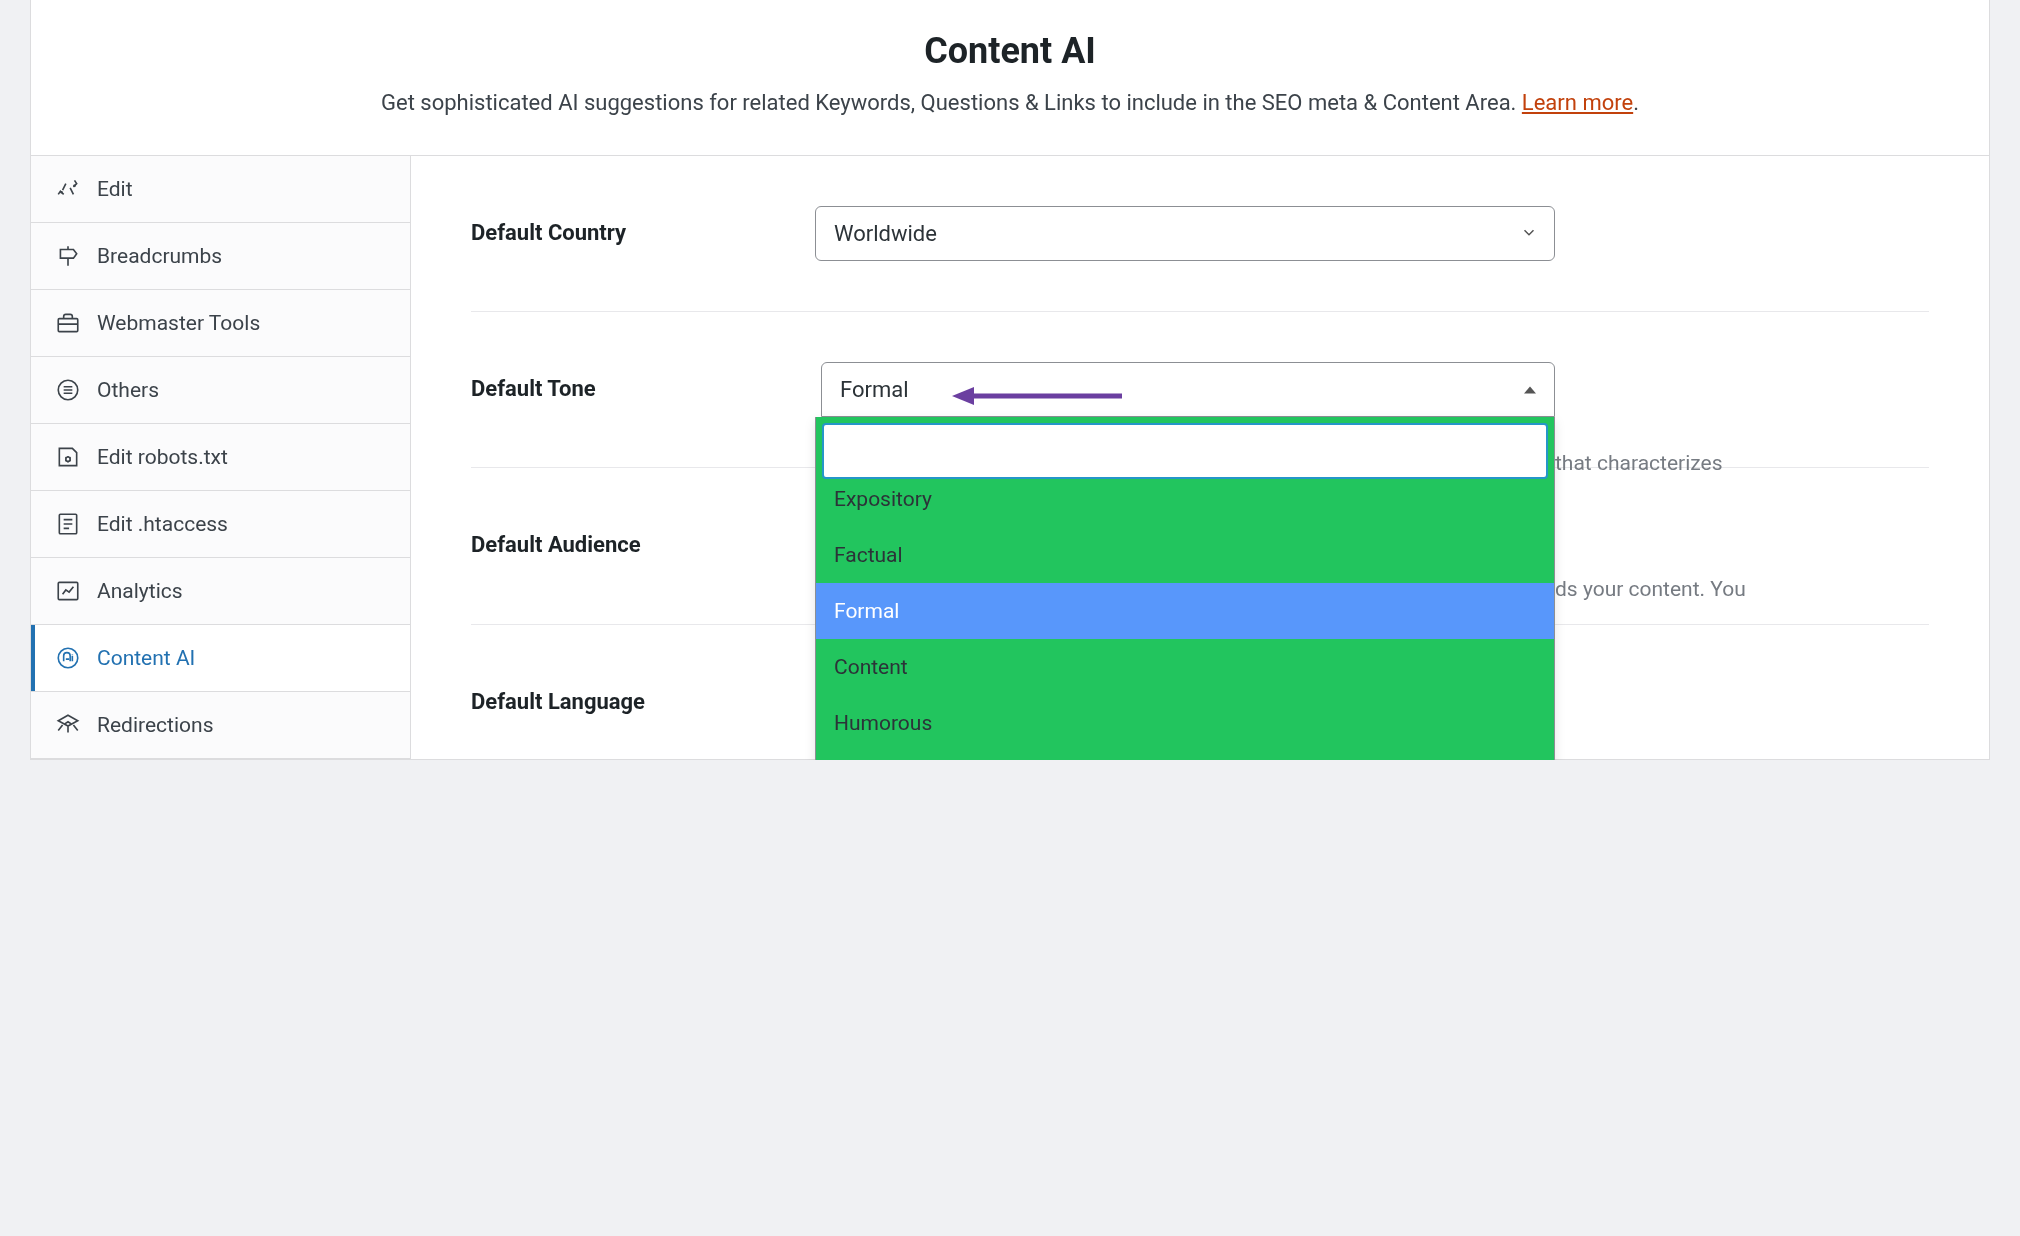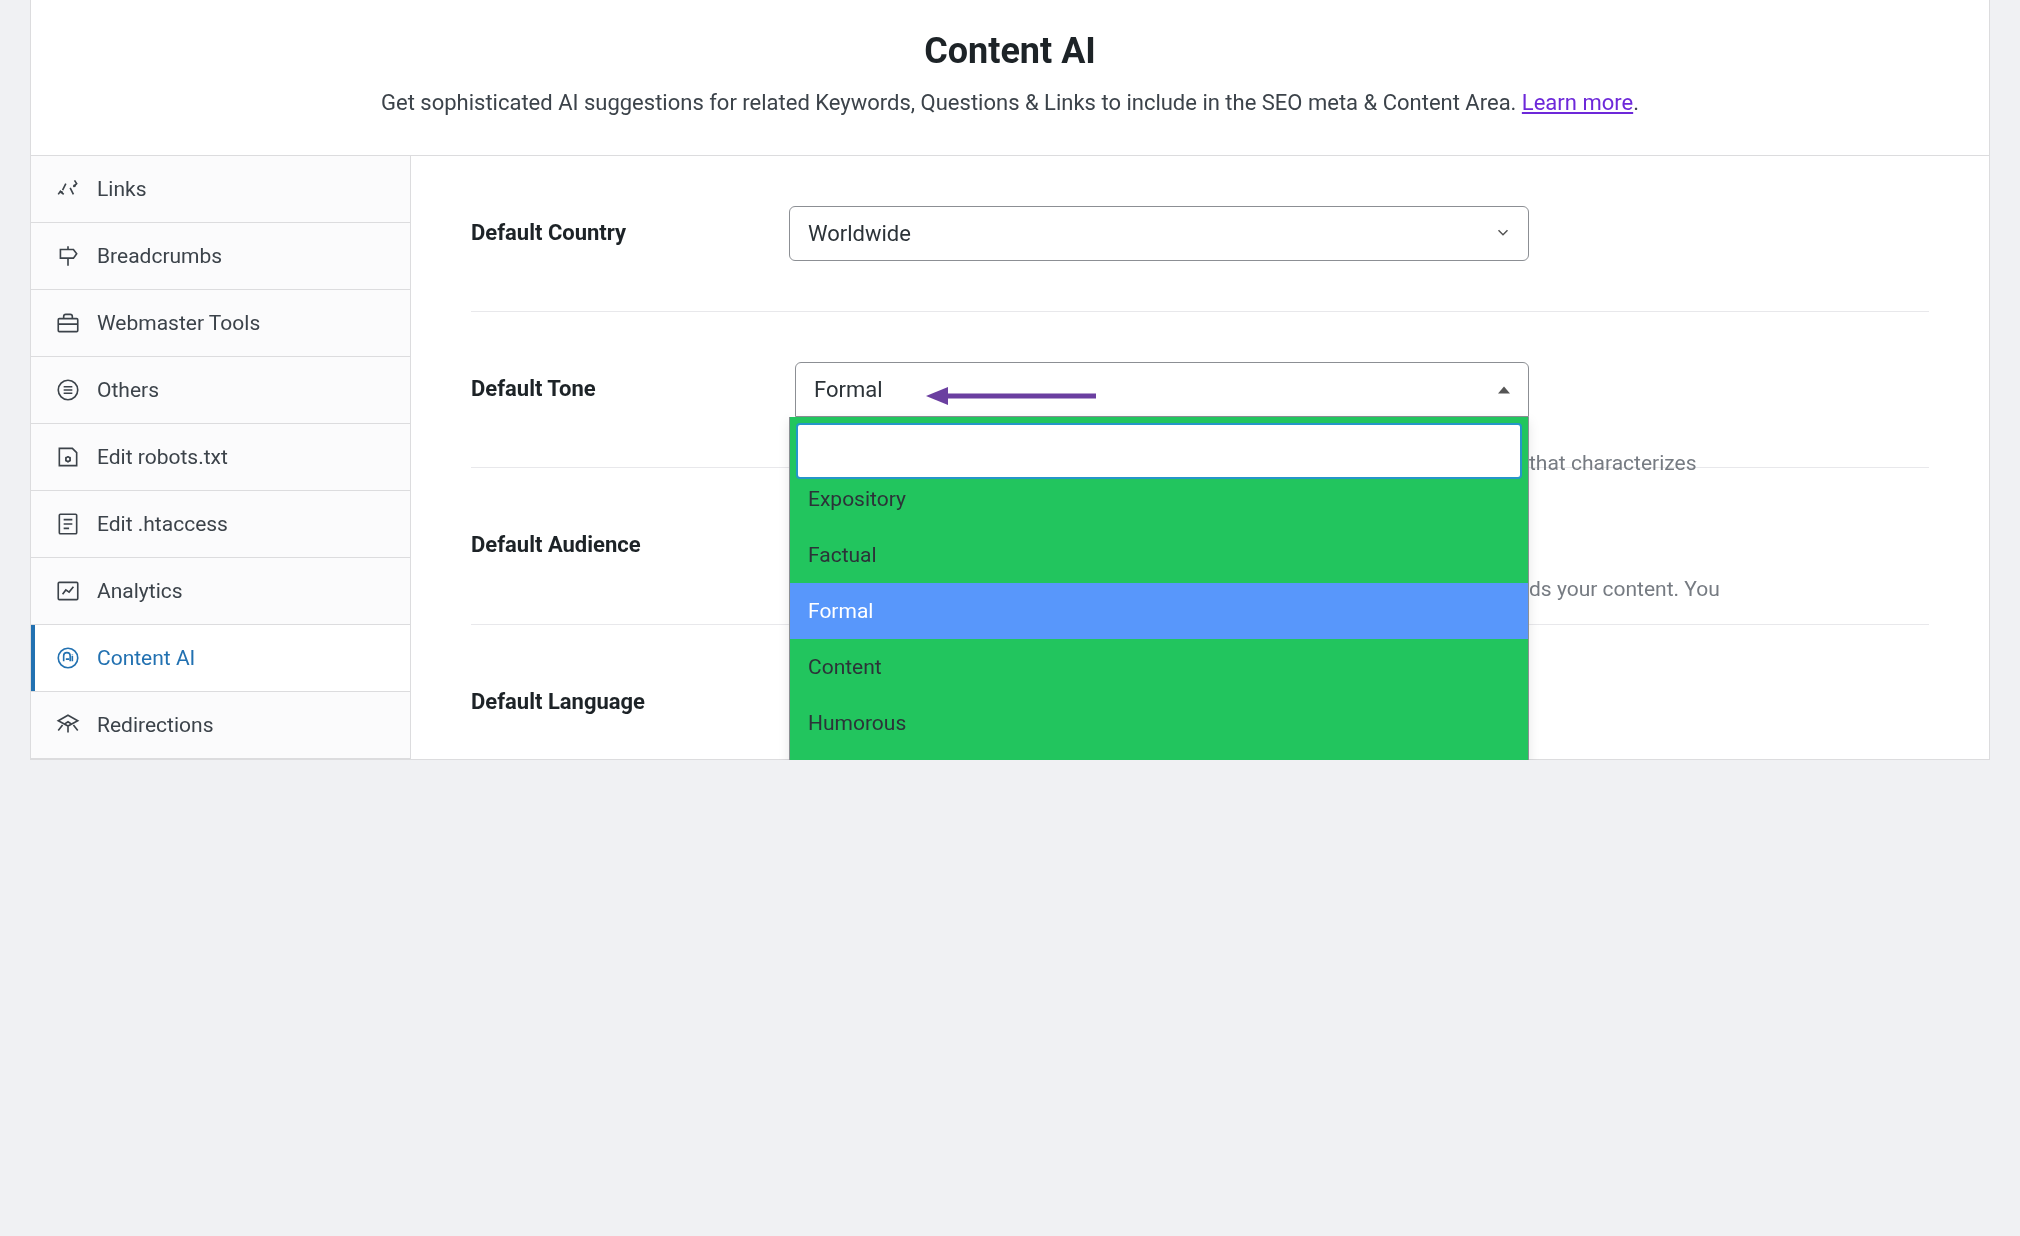--- a/index.html
+++ b/index.html
@@ -27,21 +27,21 @@
     font-size: 36px;
     font-weight: 700;
     color: #1d2327;
     margin-bottom: 18px;
   }
   .header-desc {
     font-size: 22px;
     color: #3c434a;
   }
   .header-desc a {
-    color: #6d28d9;
+    color: #c2410c;
   }
   .body-wrap {
     display: flex;
     border: 1px solid #dcdcde;
     border-top: none;
     background: #fff;
   }
   .sidebar {
     width: 380px;
     flex-shrink: 0;
@@ -87,21 +87,21 @@
     fill: none;
     stroke-width: 1.5;
   }
   .content {
     flex: 1;
     padding: 50px 60px 0 60px;
     position: relative;
   }
   .field-row {
     display: flex;
-    gap: 28px;
+    gap: 54px;
     padding-bottom: 50px;
     border-bottom: 1px solid #e8e8eb;
     margin-bottom: 50px;
     position: relative;
   }
   .field-row.no-border {
     border-bottom: none;
     margin-bottom: 0;
     padding-bottom: 0;
   }
@@ -269,21 +269,21 @@
     <div class="sidebar">
 
       <div class="sidebar-item">
         <span class="sidebar-icon">
           <svg viewBox="0 0 24 24">
               <path d="M7 13l3-6M14 11l3 6M3 17l2-3 3 3M18 4l2 3-3 3"></path>
               <circle cx="6" cy="15" r="0.5"></circle>
               <circle cx="18" cy="9" r="0.5"></circle>
             </svg>
         </span>
-        <span>Links</span>
+        <span>Edit</span>
       </div>
 
       <div class="sidebar-item">
         <span class="sidebar-icon">
           <svg viewBox="0 0 24 24">
               <path d="M12 3v3M12 14v7M5 6h12l3 4-3 4H5V6z"></path>
             </svg>
         </span>
         <span>Breadcrumbs</span>
       </div>

